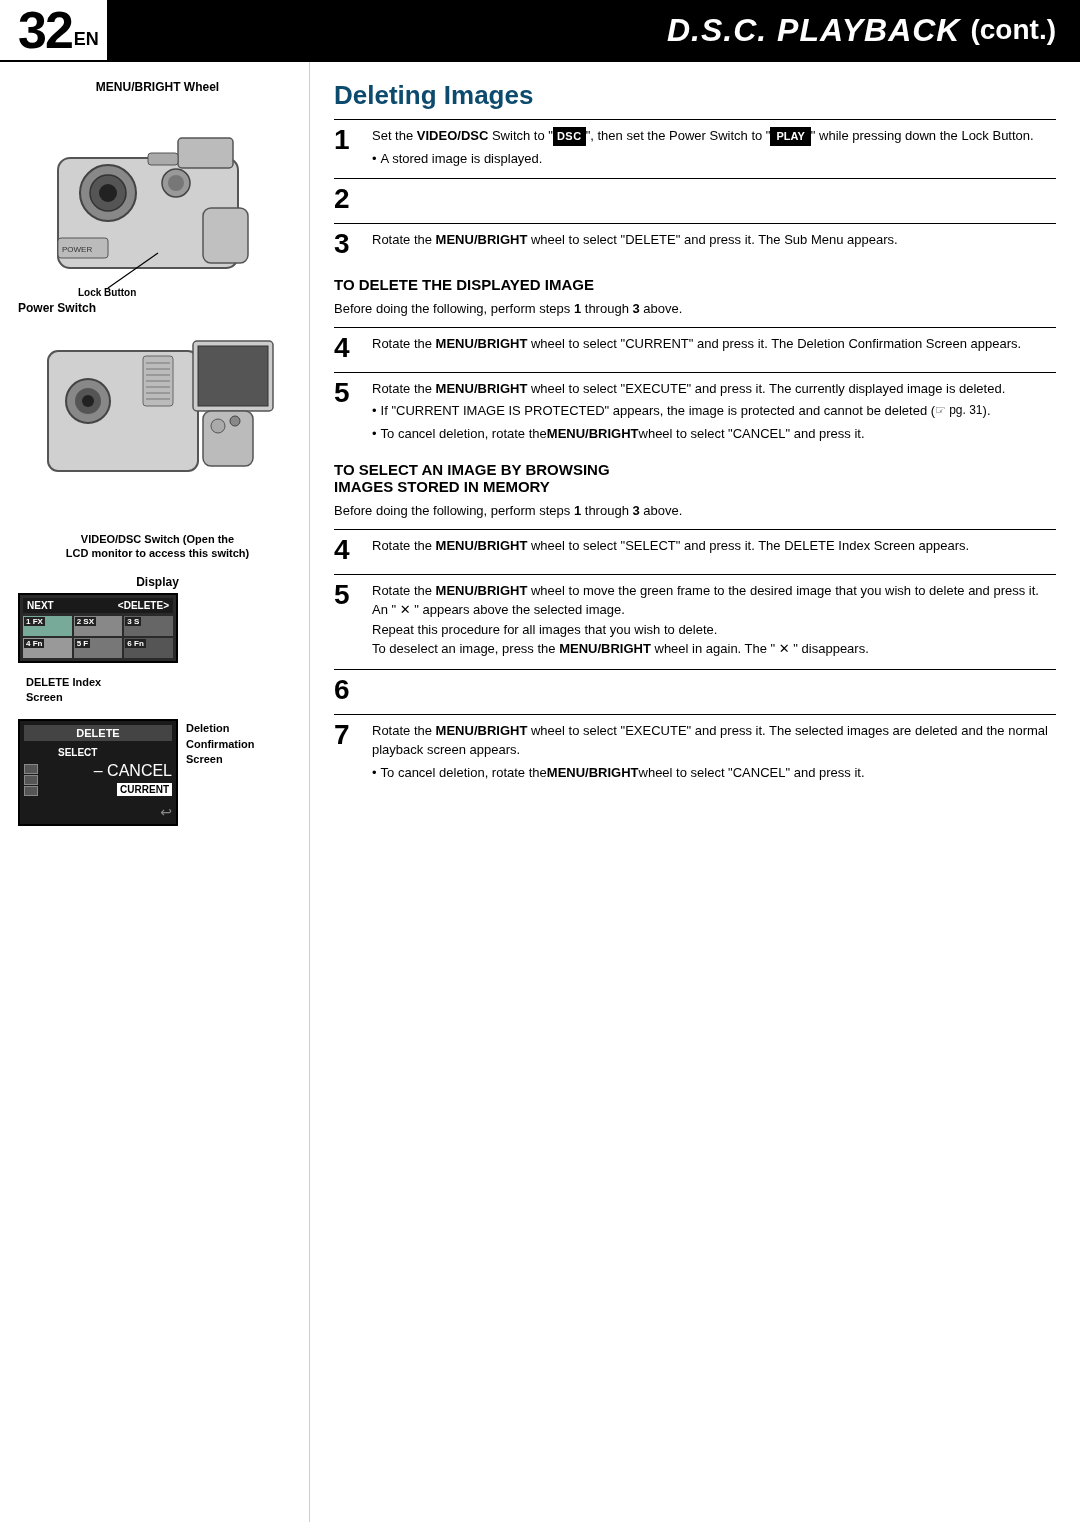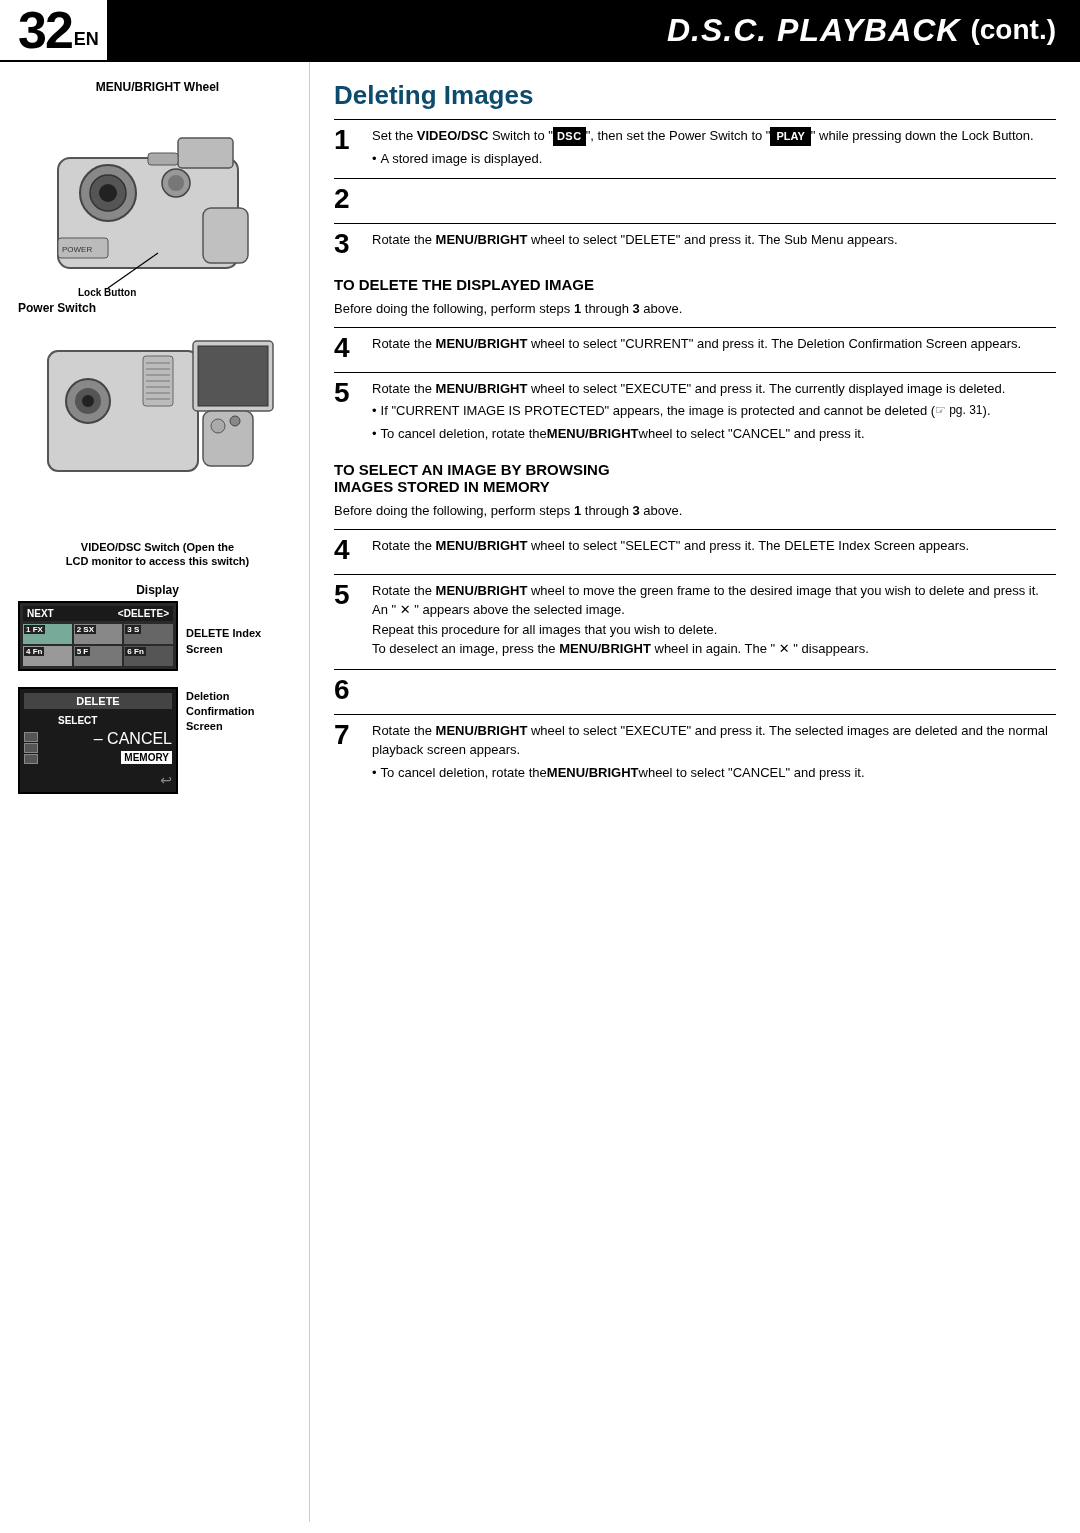--- a/index.html
+++ b/index.html
@@ -113,21 +113,21 @@
       margin-bottom: 2px;
     }
     .camera-bottom {
       text-align: center;
       margin-bottom: 6px;
     }
     .video-dsc-label {
       font-size: 11px;
       font-weight: bold;
       text-align: center;
-      margin-top: 16px;
+      margin-top: 8px;
       line-height: 1.3;
     }
 
     
     .display-section {
       margin-top: 14px;
     }
     .display-label {
       font-size: 12px;
       font-weight: bold;
@@ -350,22 +350,22 @@
       vertical-align: middle;
     }
     .pg-ref {
       display: inline;
       font-size: 12px;
     }
 
     
     .index-row-wrapper {
       display: flex;
-      flex-direction: row;
-      align-items: center;
+      flex-direction: column;
+      align-items: flex-start;
       margin-bottom: 8px;
     }
     .index-screen-block {
       flex-shrink: 0;
     }
     .index-label-block {
       margin-left: 8px;
       font-size: 11px;
       font-weight: bold;
       line-height: 1.4;
@@ -497,21 +497,21 @@
               <div class="conf-sidebar-icon"></div>
             </div>
             <div style="flex:1;">
               <div style="display:flex;justify-content:space-between;align-items:center;margin-bottom:4px;">
                 <span class="conf-select-text">SELECT</span>
               </div>
               <div style="display:flex;justify-content:flex-end;align-items:center;gap:4px;">
                 <span class="conf-cancel-text">– CANCEL</span>
               </div>
               <div style="display:flex;justify-content:flex-end;align-items:center;margin-top:3px;">
-                <span class="conf-execute-text">MEMORY</span>
+                <span class="conf-execute-text">CURRENT</span>
               </div>
             </div>
           </div>
           <div class="conf-bottom-row">
             <span class="conf-nav-icon">↩</span>
           </div>
         </div>
         <div class="deletion-conf-label">
           <b>Deletion<br>Confirmation<br>Screen</b>
         </div>

